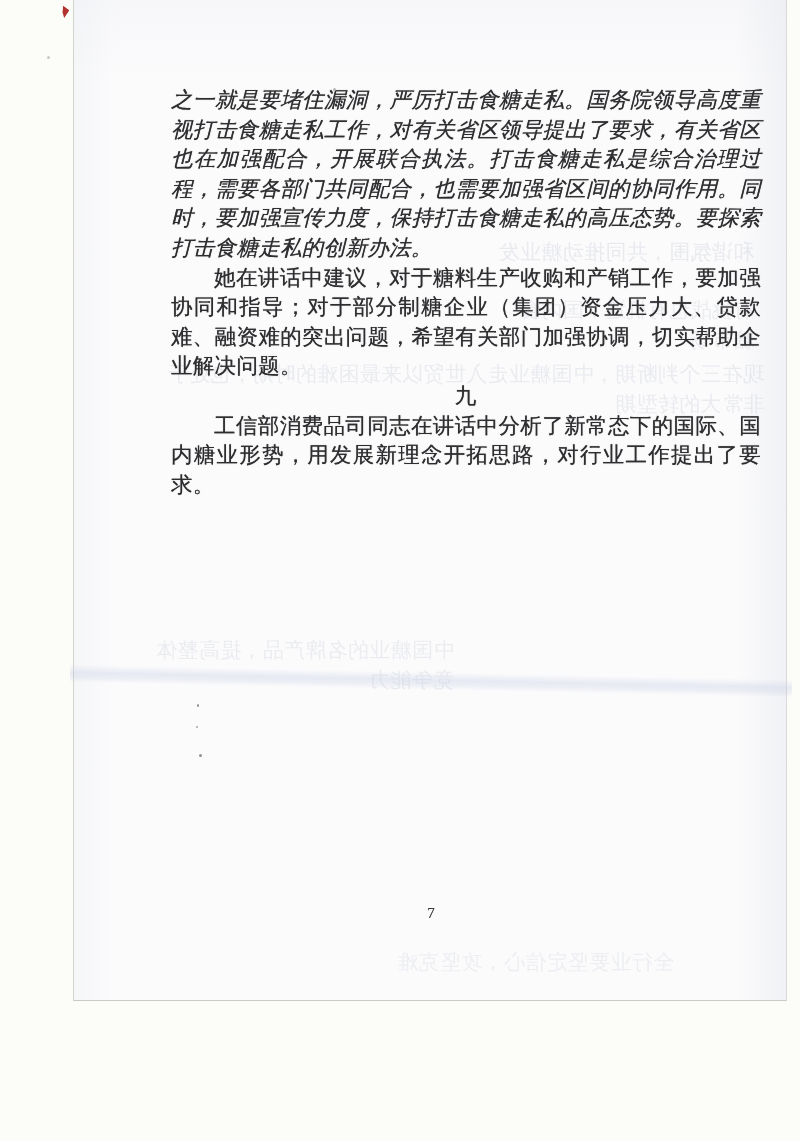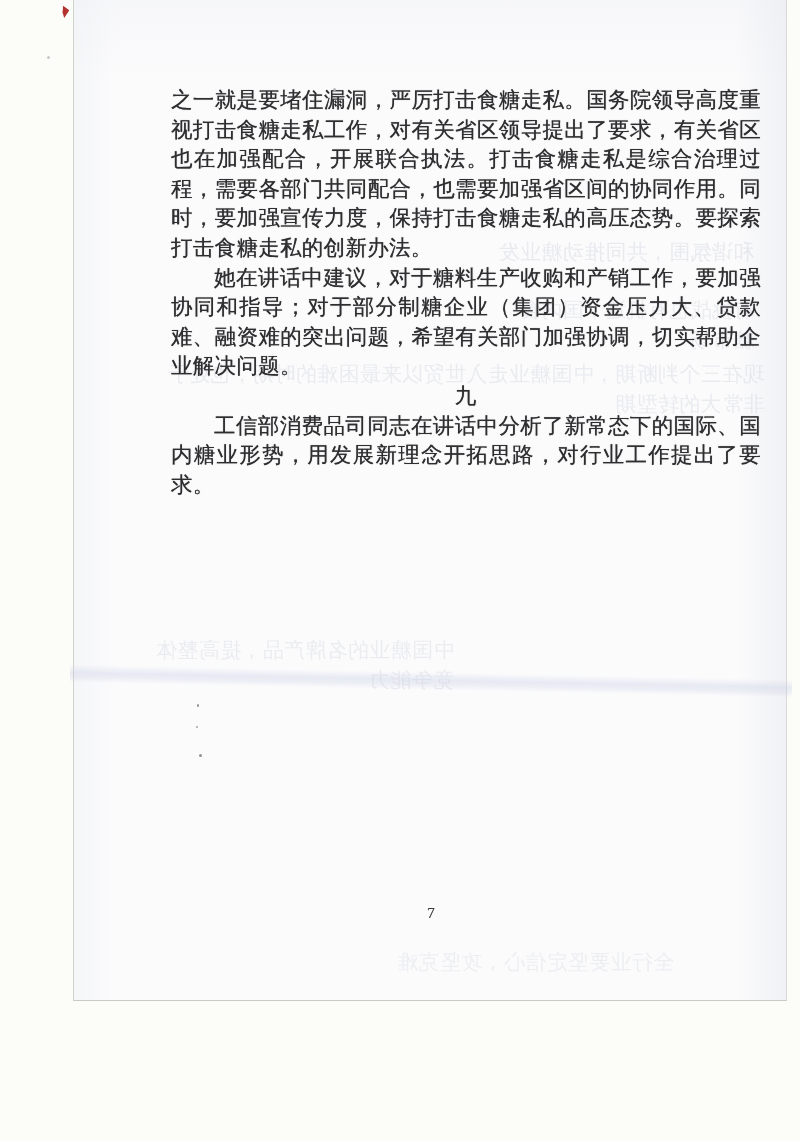--- a/index.html
+++ b/index.html
@@ -28,21 +28,21 @@
     transform:rotate(1.2deg);
   }
   .textblock{
     position:absolute;left:97px;top:86px;width:590px;
     color:#2e2e30;
     font-size:21.5px;line-height:29.6px;letter-spacing:.3px;
     text-align:justify;
     text-shadow:0 0 .7px rgba(45,45,48,.85);
   }
   .para{margin:0;text-indent:2em;}
-  .para.no-indent{text-indent:0;}
+  .para.no-indent{text-indent:0;font-style:italic;}
   .heading{
     text-align:center;font-size:21.5px;line-height:29.6px;
     letter-spacing:1px;
   }
   .pageno{
     position:absolute;left:327px;top:905px;width:60px;
     text-align:center;font-size:15px;color:#3a3a3c;
     text-shadow:0 0 .6px rgba(50,50,52,.7);
   }
   

